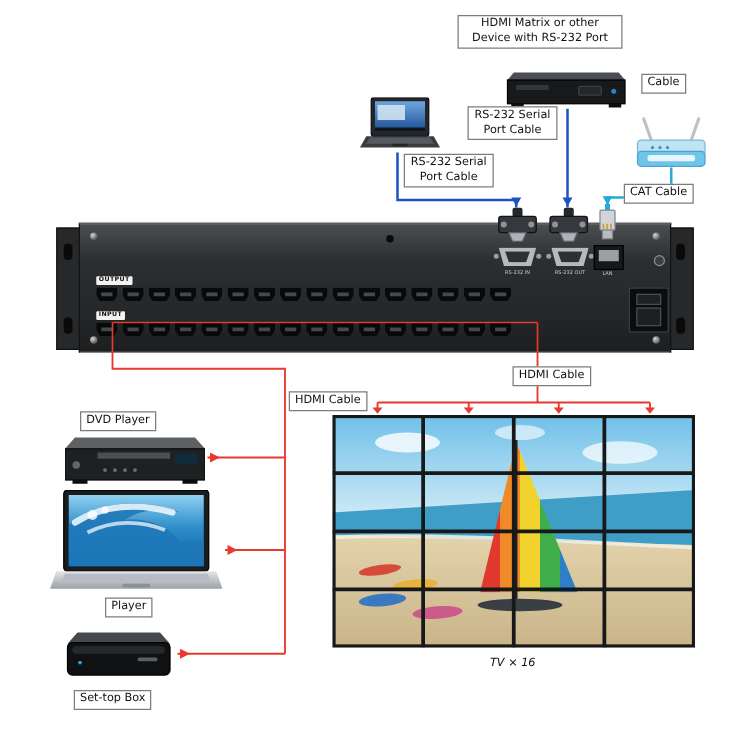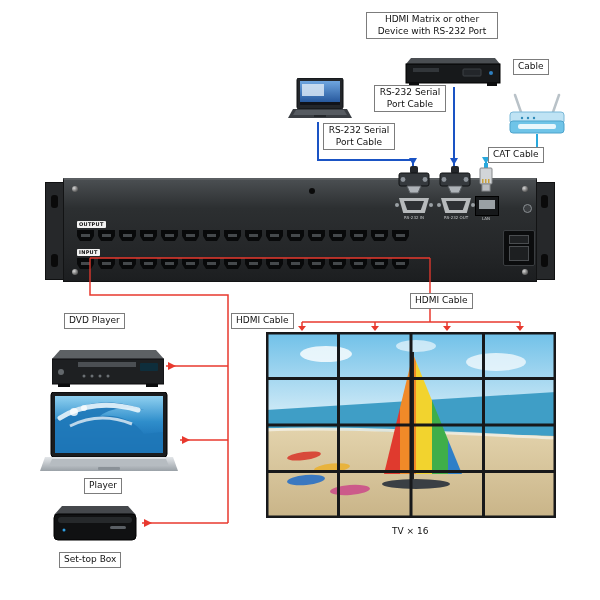--- a/index.html
+++ b/index.html
@@ -5,21 +5,21 @@
   html,body{margin:0;padding:0;background:#fff;}
   .canvas{position:relative;width:600px;height:600px;background:#fff;overflow:hidden;
           font-family:"DejaVu Sans","Liberation Sans",sans-serif;}
   svg.layer{position:absolute;left:0;top:0;pointer-events:none;}
   .layerA{z-index:10;} .layerB{z-index:30;}
   .dev{position:absolute;z-index:20;}
   .plug{position:absolute;z-index:25;}
   .lbl{position:absolute;z-index:40;background:#fff;border:1px solid #7c7c7c;color:#111;
        font-size:9px;line-height:1.3;padding:1px 4px;text-align:center;white-space:nowrap;}
   .lbl.wrap{white-space:normal;}
-  .lbl.plain{border:none;background:transparent;}
+  .lbl.plain{border:none;background:transparent;font-style:italic;}
   
   .panel{left:45px;top:178px;width:510px;height:104px;}
   .ear{position:absolute;top:4px;width:18px;height:96px;background:#26282a;border:1px solid #101112;}
   .earL{left:0;} .earR{right:0;}
   .ear i{position:absolute;left:5px;width:7px;height:13px;background:#0a0a0a;border-radius:3px;}
   .ear i.s1{top:12px;} .ear i.s2{bottom:12px;}
   .face{position:absolute;left:18px;top:0;width:474px;height:104px;
         background:linear-gradient(#4a4e51,#2c2f31 28%,#242628 72%,#1c1e20);
         border:1px solid #121314;border-top:2px solid #5a5e61;box-sizing:border-box;}
   .screw{position:absolute;width:6px;height:6px;border-radius:50%;
@@ -322,21 +322,21 @@
           <line x1="0" y1="139.5" x2="290" y2="139.5"></line>
       </g>
       <rect x="0" y="0" width="290" height="186" fill="none" stroke="#17181a" stroke-width="5"></rect>
     </svg>
   </div>
 
   <div class="lbl wrap" style="left:366px;top:12px;width:122px">HDMI Matrix or other Device with RS-232 Port</div>
   <div class="lbl" style="left:513px;top:59px">Cable</div>
   <div class="lbl wrap" style="left:374px;top:85px;width:62px">RS-232 Serial Port Cable</div>
   <div class="lbl wrap" style="left:323px;top:123px;width:62px">RS-232 Serial Port Cable</div>
-  <div class="lbl" style="left:488px;top:147px">CAT Cable</div>
+  <div class="lbl" style="left:499px;top:147px">CAT Cable</div>
   <div class="lbl" style="left:410px;top:293px">HDMI Cable</div>
   <div class="lbl" style="left:231px;top:313px">HDMI Cable</div>
-  <div class="lbl" style="left:64px;top:313px">DVD Player</div>
+  <div class="lbl" style="left:64px;top:329px">DVD Player</div>
   <div class="lbl" style="left:84px;top:478px">Player</div>
   <div class="lbl" style="left:59px;top:552px">Set-top Box</div>
   <div class="lbl plain" style="left:388px;top:525px">TV × 16</div>
 
 </div>
 
 </body></html>

